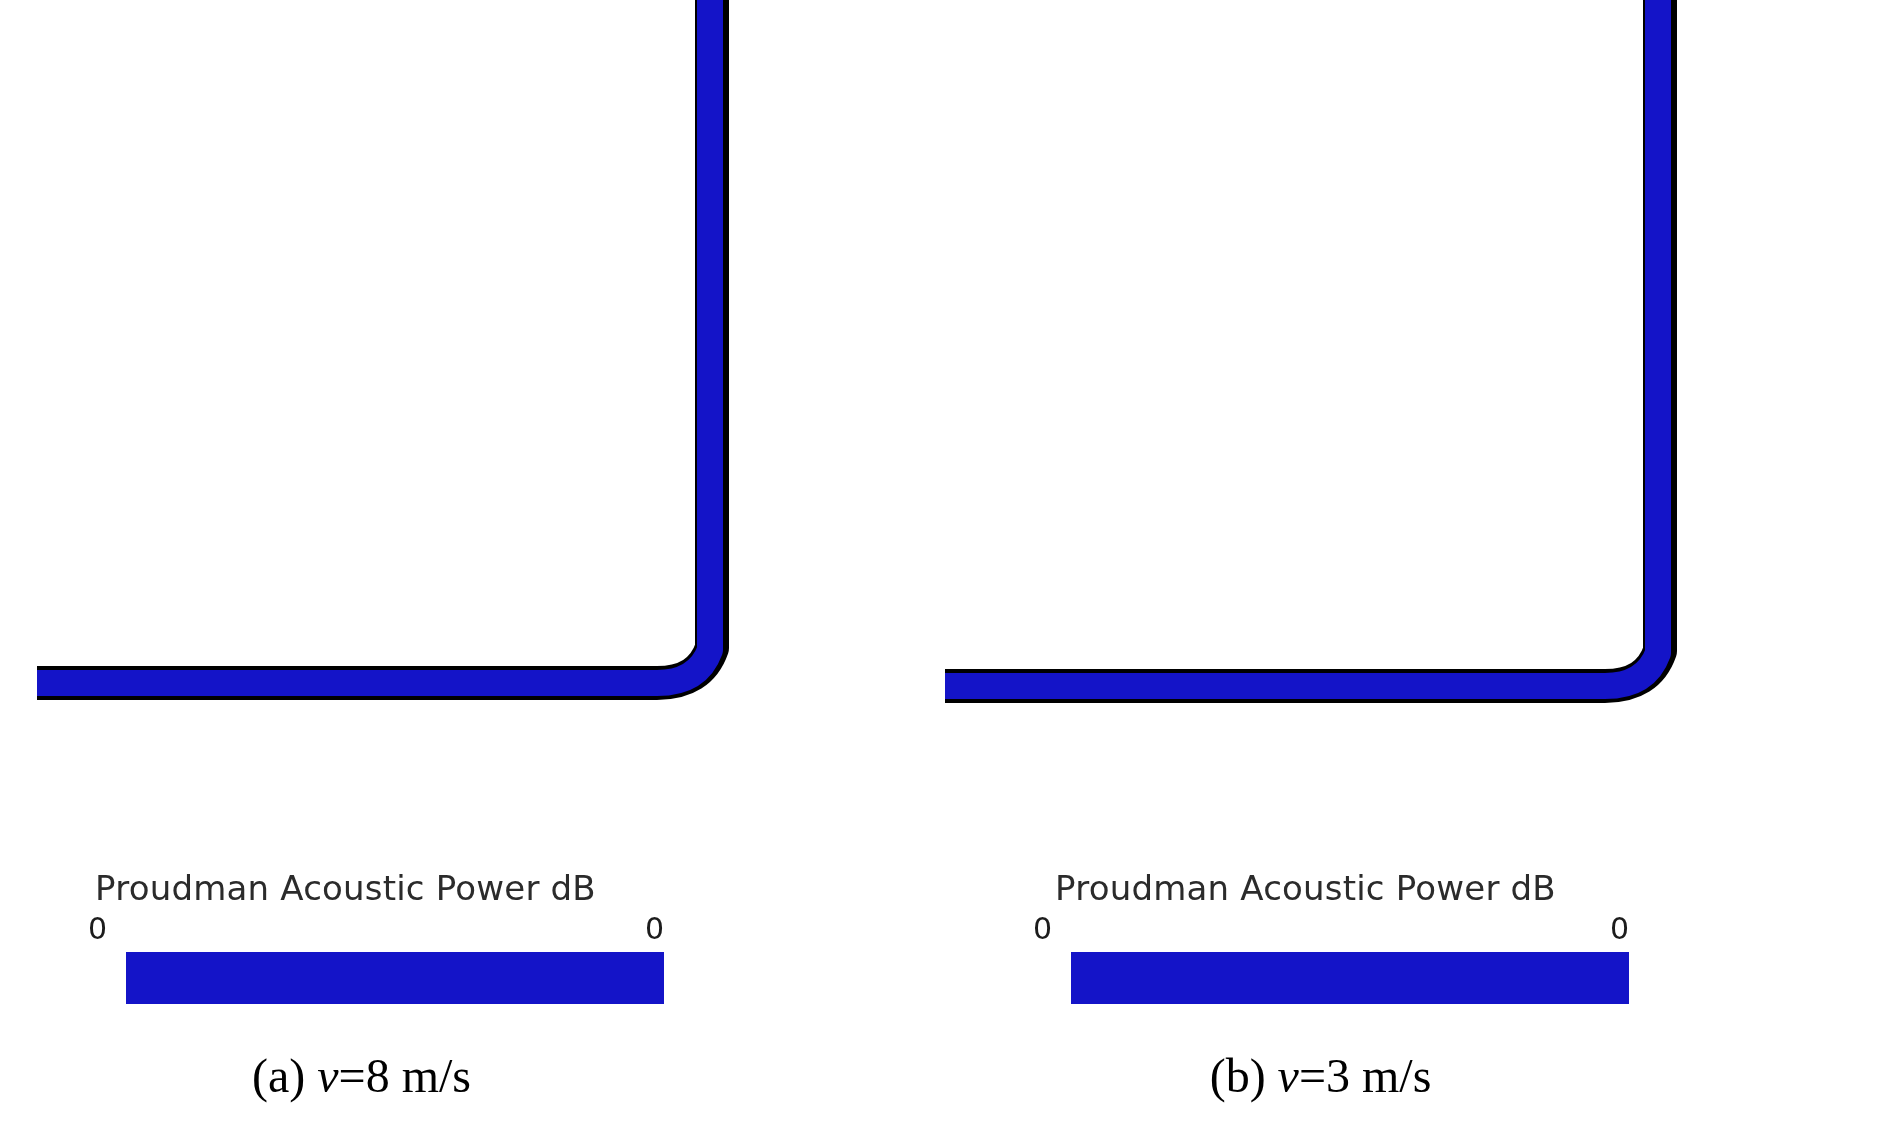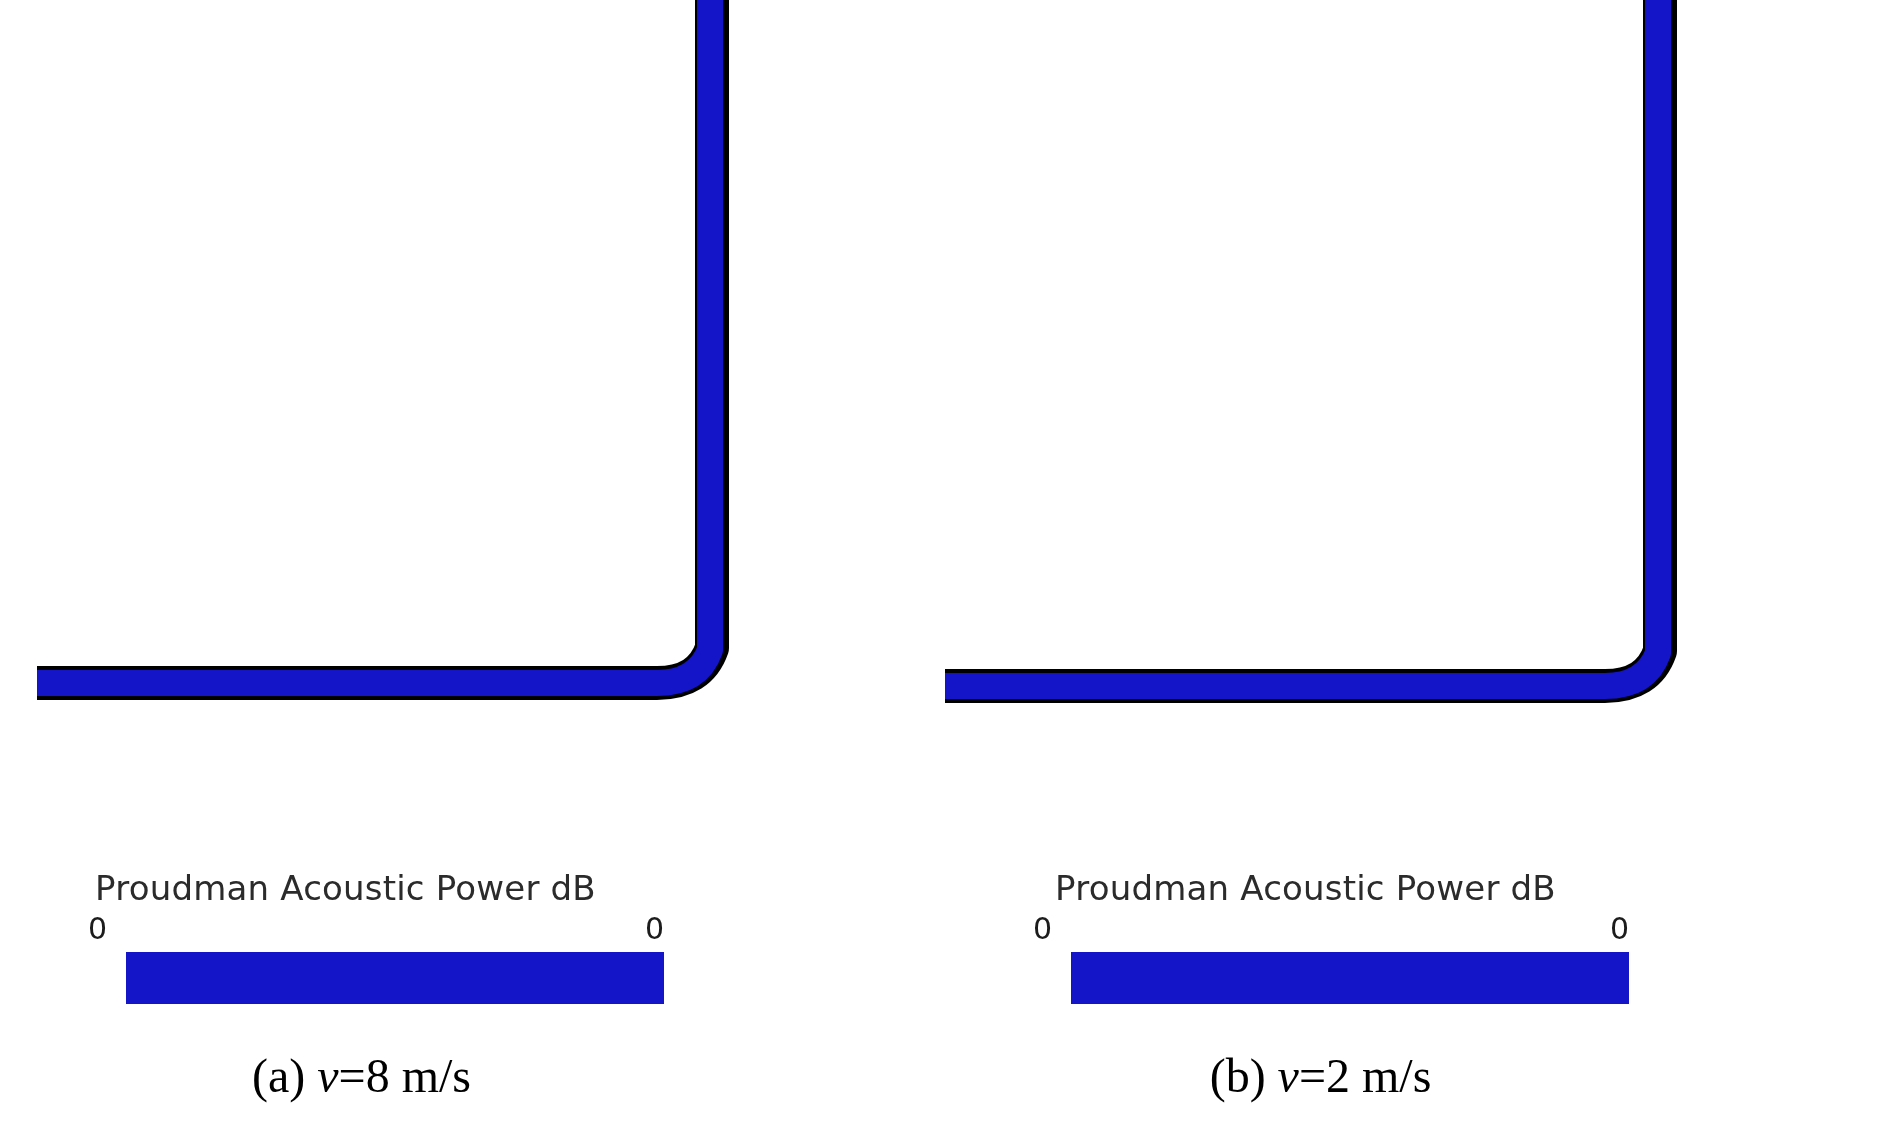--- a/index.html
+++ b/index.html
@@ -160,17 +160,17 @@
     <div class="legend">
       <div class="legend-title">Proudman Acoustic Power dB</div>
       <div class="legend-ticks">
         <span class="legend-tick left">0</span>
         <span class="legend-tick right">0</span>
       </div>
       <div class="legend-bar"></div>
     </div>
 
     <div class="caption">
-      <span>(b) </span><span class="var">v</span><span>=2 m/s</span>
+      <span>(b) </span><span class="var">v</span><span>=3 m/s</span>
     </div>
   </div>
 
 </div>
 
 </body></html>

